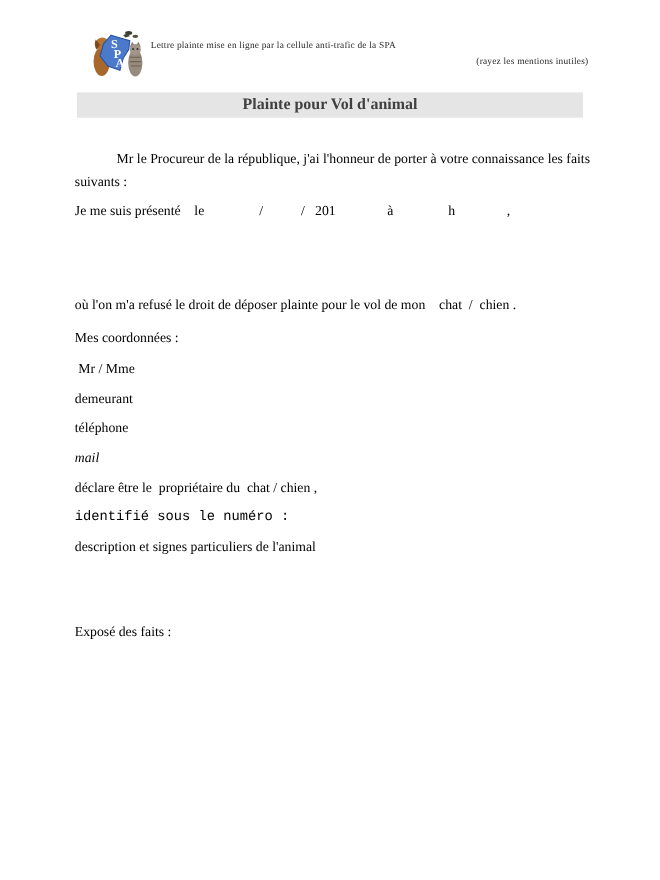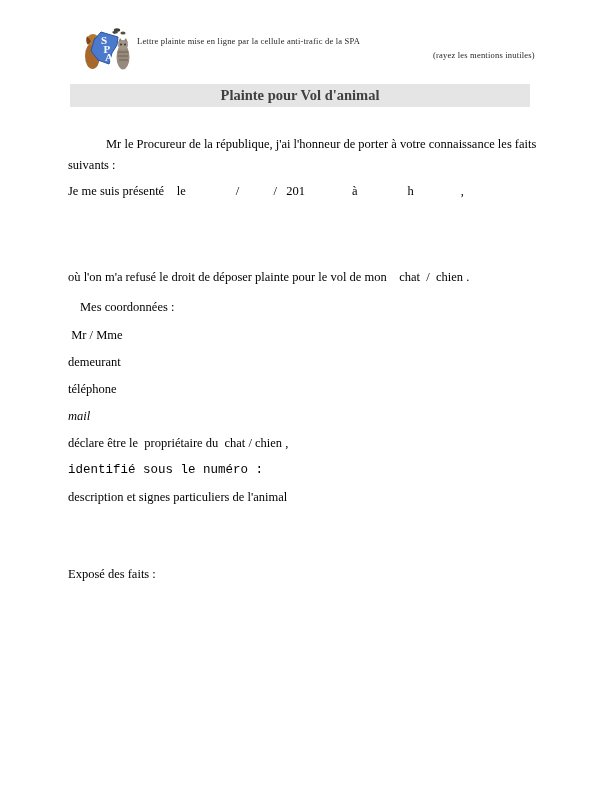--- a/index.html
+++ b/index.html
@@ -31,21 +31,21 @@
   .line{
     position:absolute;left:68px;
     font-size:12.5px;white-space:pre;color:#000000;
   }
   .indent{left:106px;}
   .l0{top:137px;}
   .l1{top:158px;}
   .l2{top:184px;}
   .l3{top:211px;}
   .l4{top:238px;margin-top:32px;}
-  .l5{top:300px;margin-left:12px;}
+  .l5{top:300px;}
   .l6{top:328px;}
   .l7{top:355px;}
   .l8{top:382px;}
   .l9{top:409px;font-style:italic;}
   .l10{top:436px;}
   .l11{top:463px;font-family:Liberation Mono, monospace;}
   .l12{top:490px;}
   .l13{top:567px;}
 </style>
 </head>

